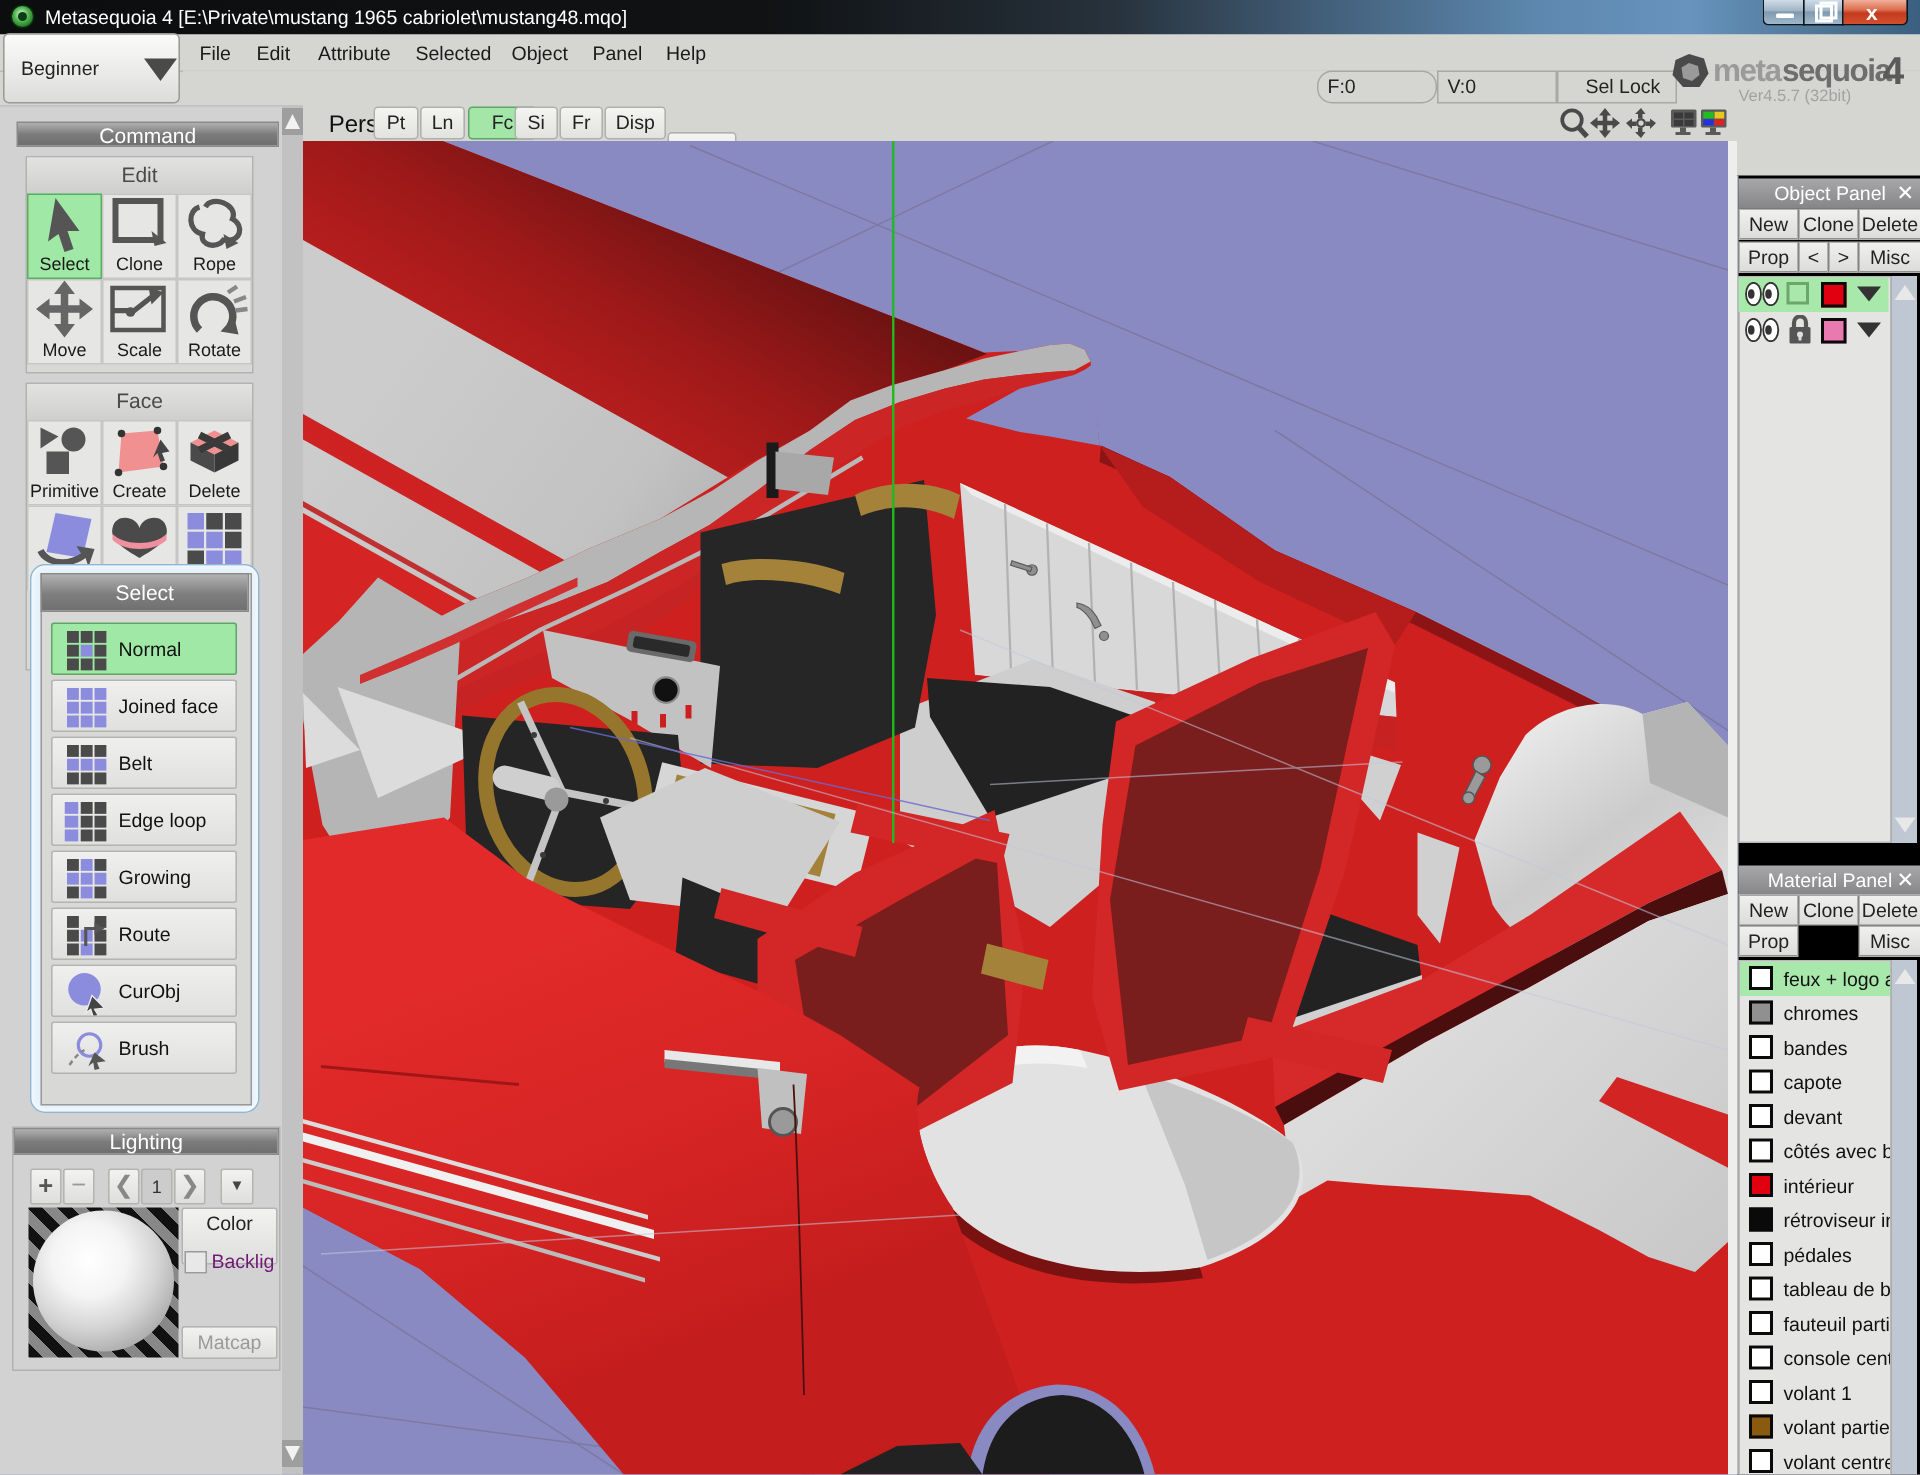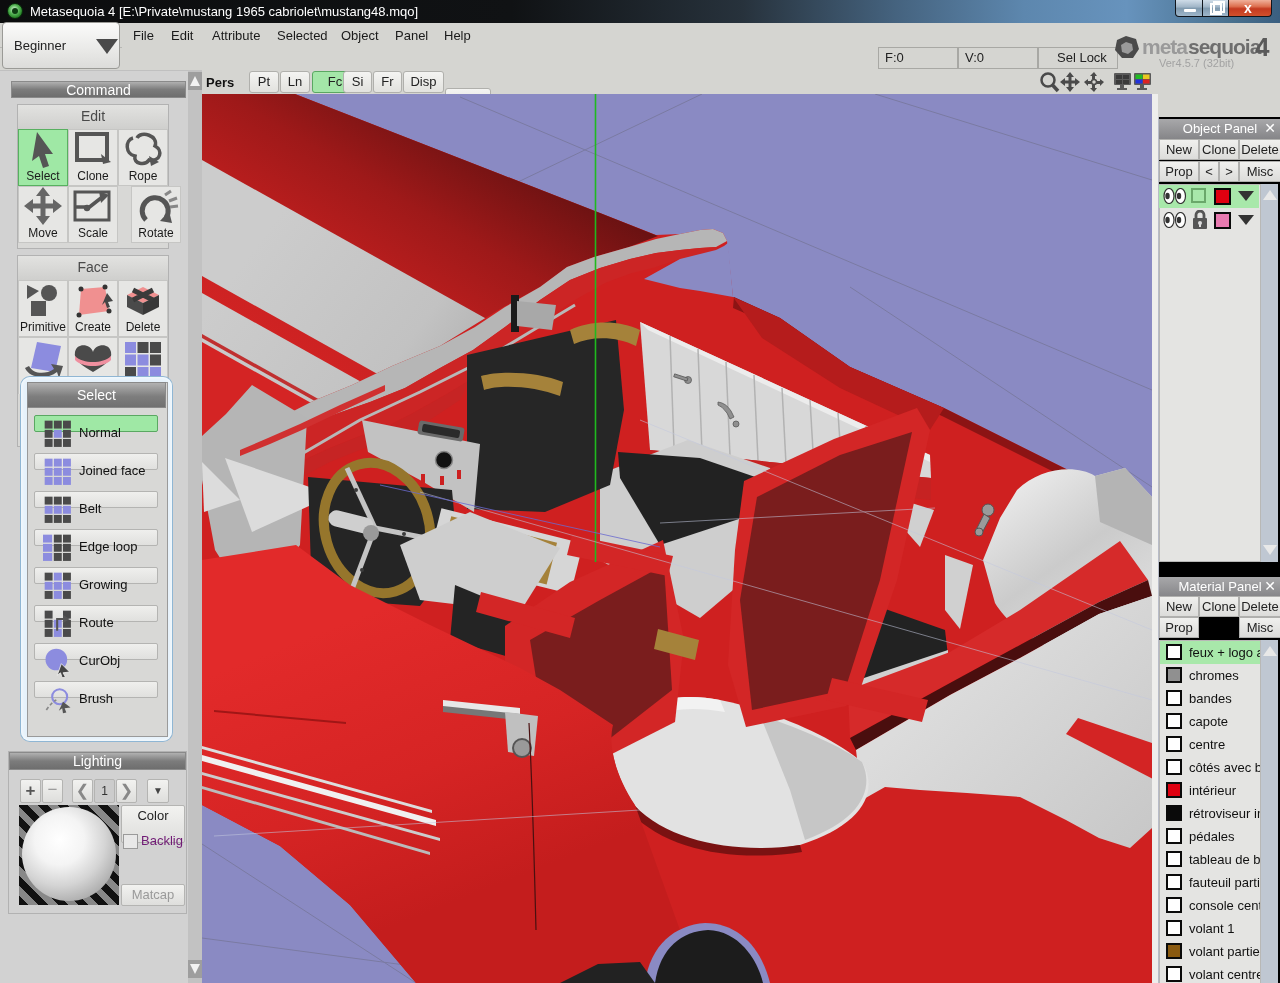--- a/index.html
+++ b/index.html
@@ -44,21 +44,21 @@
 .subhdr{position:absolute;left:0px;right:0px;height:24px;background:linear-gradient(#e2e2e0,#cfcfcd);
  border-bottom:1px solid #b2b2b2;color:#4a4a4a;font-size:14px;text-align:center;line-height:23px;}
 .cell{position:absolute;width:50px;height:57px;background:#e6e6e4;border:1px solid #c6c6c4;box-sizing:border-box;}
 .cell .cap{position:absolute;bottom:2px;left:0;right:0;text-align:center;font-size:12px;color:#1a1a1a;}
 .cellsel{background:#9fe8a5;border:1px solid #58b060;}
 
 #popup{position:absolute;left:21px;top:306px;width:151px;height:364px;border-radius:9px;
  background:#e6f2fb;box-shadow:0 0 0 1px #8fb6d4, inset 0 0 4px #fff;}
 #popupinner{position:absolute;left:6px;top:5px;width:139px;height:353px;background:#d8d8d6;border:1px solid #9a9a9a;}
 #popuphdr{position:absolute;left:6px;top:5px;width:139px;height:26px;background:linear-gradient(#b2b2b2,#7e7e7e 55%,#707070);color:#fff;font-size:14px;text-align:center;line-height:25px;border:1px solid #8a8a8a;box-sizing:border-box;}
-.pitem{position:absolute;left:13px;width:124px;height:17px;background:linear-gradient(#efefed,#e0e0de);border:1px solid #b4b4b2;box-sizing:border-box;border-radius:2px;}
+.pitem{position:absolute;left:13px;width:124px;height:35px;background:linear-gradient(#efefed,#e0e0de);border:1px solid #b4b4b2;box-sizing:border-box;border-radius:2px;}
 .pitem .cap{position:absolute;left:44px;top:9px;font-size:13px;color:#111;}
 .pitemsel{background:#9fe8a5;border:1px solid #5aa862;}
 
 .lbtn{position:absolute;height:24px;background:linear-gradient(#f2f2f0,#dededc);border:1px solid #b4b4b2;box-sizing:border-box;border-radius:2px;color:#555;text-align:center;}
 
 #rstrip{left:1152px;top:94px;width:6px;height:889px;background:#eeeeec;}
 #rightpanel{left:1158px;top:70px;width:122px;height:913px;background:#000000;border-left:1px solid #b8bcc8;margin-top:47px;}
 .rhdr{position:absolute;left:0;width:122px;height:20px;background:linear-gradient(#a8a8aa,#858588);color:#fff;font-size:13px;text-align:center;line-height:19px;}
 .rbtn{position:absolute;height:21px;background:linear-gradient(#f0f0ee,#dcdcda);border:1px solid #b0b0ae;box-sizing:border-box;font-size:13px;color:#222;text-align:center;line-height:19px;}
 .lrow{position:absolute;left:0;width:100px;height:23px;font-size:13px;color:#111;}
@@ -87,21 +87,21 @@
 </div>
 <div class="abs" id="menurow"></div>
 <div class="mitem" style="left:133px;">File</div>
 <div class="mitem" style="left:171px;">Edit</div>
 <div class="mitem" style="left:212px;">Attribute</div>
 <div class="mitem" style="left:277px;">Selected</div>
 <div class="mitem" style="left:341px;">Object</div>
 <div class="mitem" style="left:395px;">Panel</div>
 <div class="mitem" style="left:444px;">Help</div>
 <div class="abs" id="statusrow">
-  <div class="scell" style="left:756px;width:80px;">
+  <div class="scell" style="left:756px;width:80px;border-radius:10px;">
       <span style="position:absolute;left:6px;top:2px;">F:0</span>
     </div>
   <div class="scell" style="left:836px;width:80px;">
       <span style="position:absolute;left:6px;top:2px;">V:0</span>
     </div>
   <div class="scell" style="left:916px;width:80px;text-align:center;">
       <span style="position:absolute;left:18px;top:2px;">Sel Lock</span>
     </div>
 </div>
 <div class="abs" id="toolrow"></div>
@@ -130,21 +130,21 @@
  <g>
       <rect x="96" y="3" width="17" height="12" rx="1" fill="#5a5a5a"></rect>
       <rect x="97.5" y="4.5" width="7" height="4.5" fill="#22bb22"></rect>
       <rect x="105" y="4.5" width="6.5" height="4.5" fill="#e8c820"></rect>
       <rect x="97.5" y="9.5" width="7" height="4" fill="#2233dd"></rect>
       <rect x="105" y="9.5" width="6.5" height="4" fill="#dd2222"></rect>
       <rect x="102" y="15" width="4" height="3" fill="#5a5a5a"></rect>
       <rect x="99" y="18" width="10" height="2" fill="#5a5a5a"></rect>
     </g>
 </svg>
-<div class="abs" style="left:206px;top:75px;width:46px;height:19px;font-size:13px;font-weight:bold;color:#111;text-align:left;">Pers</div>
+<div class="abs" style="left:206px;top:75px;width:46px;height:19px;font-size:16px;font-weight:normal;color:#111;text-align:right;">Pers</div>
 <div class="tbtn" style="left:249px;top:71px;width:30px;">Pt</div>
 <div class="tbtn" style="left:280px;top:71px;width:30px;">Ln</div>
 <div class="tbtn" style="left:312px;top:71px;width:46px;background:#a4e6a8;border-color:#5aa862;">Fc</div>
 <div class="tbtn" style="left:343px;top:71px;width:29px;">Si</div>
 <div class="tbtn" style="left:373px;top:71px;width:29px;">Fr</div>
 <div class="tbtn" style="left:403px;top:71px;width:41px;">Disp</div>
 <div class="tbtn" style="left:445px;top:88px;width:46px;">Sync</div>
 <div class="abs" id="beginner">
     <div class="lbl">Beginner</div>
     <div class="tri"></div>
@@ -178,21 +178,21 @@
         </svg>
       <div class="cap">Move</div></div>
     <div class="cell" style="left:50px;top:81px;">
       <svg width="48" height="40" viewBox="0 0 48 40">
           <rect x="6" y="5" width="34" height="28" fill="none" stroke="#555" stroke-width="3"></rect>
           <path d="M6 20 L18 20 M18 22 L32 11" stroke="#555" stroke-width="3.5"></path>
           <path d="M30 4 L40 8 L32 16 Z" fill="#555"></path>
           <circle cx="18" cy="21" r="3.2" fill="#555"></circle>
         </svg>
       <div class="cap">Scale</div></div>
-    <div class="cell" style="left:100px;top:81px;margin-left:13px;">
+    <div class="cell" style="left:100px;top:81px;">
       <svg width="48" height="40" viewBox="0 0 48 40">
           <path d="M14 33 A 13 13 0 1 1 34 31" fill="none" stroke="#555" stroke-width="5"></path>
           <path d="M37 24 L40 36 L28 34 Z" fill="#555"></path>
           <path d="M33 8 L39 4 M37 14 L45 11 M38 20 L46 19" stroke="#888" stroke-width="3"></path>
         </svg>
       <div class="cap">Rotate</div></div>
   </div>
 
   <div class="box" style="left:17px;top:184px;width:152px;height:192px;">
     <div class="subhdr" style="top:0;">Face</div>
@@ -668,21 +668,21 @@
       <div style="position:absolute;left:0;top:46px;width:150px;height:23px;">
         <div style="position:absolute;left:6px;top:3px;width:16px;height:16px;border:2px solid #0a0a0a;box-sizing:border-box;background:#ffffff"></div>
         <div style="position:absolute;left:29px;top:4px;font-size:13px;color:#111;white-space:nowrap;">bandes</div>
       </div>
       <div style="position:absolute;left:0;top:69px;width:150px;height:23px;">
         <div style="position:absolute;left:6px;top:3px;width:16px;height:16px;border:2px solid #0a0a0a;box-sizing:border-box;background:#ffffff"></div>
         <div style="position:absolute;left:29px;top:4px;font-size:13px;color:#111;white-space:nowrap;">capote</div>
       </div>
       <div style="position:absolute;left:0;top:92px;width:150px;height:23px;">
         <div style="position:absolute;left:6px;top:3px;width:16px;height:16px;border:2px solid #0a0a0a;box-sizing:border-box;background:#ffffff"></div>
-        <div style="position:absolute;left:29px;top:4px;font-size:13px;color:#111;white-space:nowrap;">centre</div>
+        <div style="position:absolute;left:29px;top:4px;font-size:13px;color:#111;white-space:nowrap;">devant</div>
       </div>
       <div style="position:absolute;left:0;top:115px;width:150px;height:23px;">
         <div style="position:absolute;left:6px;top:3px;width:16px;height:16px;border:2px solid #0a0a0a;box-sizing:border-box;background:#ffffff"></div>
         <div style="position:absolute;left:29px;top:4px;font-size:13px;color:#111;white-space:nowrap;">côtés avec ba</div>
       </div>
       <div style="position:absolute;left:0;top:138px;width:150px;height:23px;">
         <div style="position:absolute;left:6px;top:3px;width:16px;height:16px;border:2px solid #0a0a0a;box-sizing:border-box;background:#e00010"></div>
         <div style="position:absolute;left:29px;top:4px;font-size:13px;color:#111;white-space:nowrap;">intérieur</div>
       </div>
       <div style="position:absolute;left:0;top:161px;width:150px;height:23px;">

